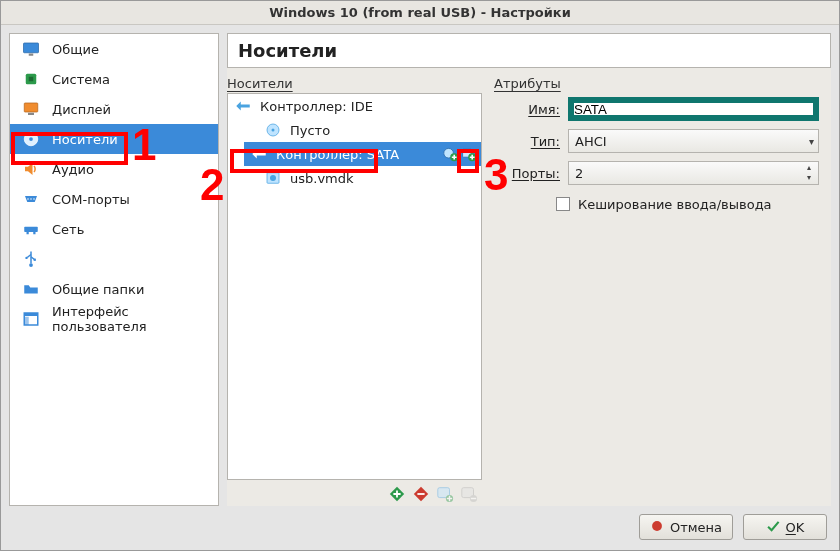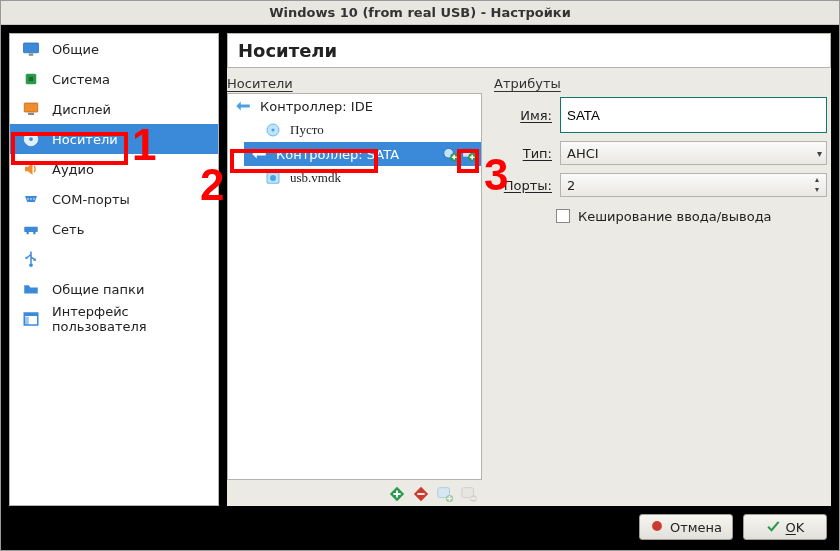--- a/index.html
+++ b/index.html
@@ -1,46 +1,46 @@
 <!DOCTYPE html>
 <html><head>
 <meta charset="utf-8">
 <style>
   * { box-sizing: border-box; margin: 0; padding: 0; }
   html, body { width: 840px; height: 551px; font-family: "DejaVu Sans", Arial, sans-serif; font-size: 13px; background: #fff; color: #222; }
-  .outer { width: 840px; height: 551px; border: 1px solid #999; position: relative; background: #000000; display: flex; flex-direction: column; }
+  .outer { width: 840px; height: 551px; border: 1px solid #999; position: relative; background: #e5e5e5; display: flex; flex-direction: column; }
   .titlebar { height: 24px; line-height: 24px; text-align: center; font-weight: bold; color: #333; background: #e8e6e1; border-bottom: 1px solid #c9c7c2; }
   .body { flex: 1; display: flex; flex-direction: column; padding: 8px; gap: 6px; }
   .panels { flex: 1; display: flex; gap: 8px; min-height: 0; }
   .sidebar { width: 210px; background: #fff; border: 1px solid #b5b3ae; display: flex; flex-direction: column; position: relative; }
   .sidebar-item { display: flex; align-items: center; gap: 10px; padding: 6px 10px; height: 30px; cursor: pointer; }
   .sidebar-item .lbl { flex: 1; }
   .sidebar-item.selected { background: #3b8ad9; color: #fff; }
   .icon { width: 22px; height: 18px; display: inline-flex; align-items: center; justify-content: center; flex: none; }
   .icon svg { width: 18px; height: 18px; }
   .main { flex: 1; display: flex; flex-direction: column; background: #eceae5; min-width: 0; }
   .header-box { background: #fff; border: 1px solid #b5b3ae; padding: 6px 10px; margin-bottom: 6px; }
   .header-box h1 { font-size: 18px; font-weight: bold; }
   .columns { flex: 1; display: flex; gap: 12px; min-height: 0; }
   .treecol { width: 255px; display: flex; flex-direction: column; min-height: 0; }
   .grouplabel { color: #333; font-size: 13px; padding: 2px 0; text-decoration: underline; text-underline-offset: 3px; }
   .tree { flex: 1; background: #fff; border: 1px solid #b5b3ae; overflow: auto; position: relative; }
   .tree-row { display: flex; align-items: center; height: 24px; padding: 0 4px 0 4px; gap: 6px; cursor: pointer; justify-content: flex-end; }
   .tree-row .lbl { flex: 1; white-space: nowrap; overflow: hidden; text-overflow: ellipsis; }
-  .tree-row.child { padding-left: 34px; font-family: Liberation Serif, serif; }
+  .tree-row.child { padding-left: 34px; }
   .tree-row.selected { background: #3b8ad9; color: #fff; margin-left: 16px; }
   .tree-row .row-icons { display: flex; gap: 2px; }
   .tree-row .row-icons .mini { width: 16px; height: 16px; display: inline-flex; align-items: center; justify-content: center; }
   .tree-footer { height: 26px; display: flex; align-items: center; justify-content: flex-end; gap: 6px; padding: 2px 4px 0 0; }
   .tree-footer .mini { width: 18px; height: 18px; display:inline-flex; align-items:center; justify-content:center; cursor:pointer; filter: drop-shadow(0 0 0 transparent); }
   .tree-footer .mini.dim { opacity: .45; }
   .attrcol { flex: 1; display: flex; flex-direction: column; min-width: 0; }
-  .formrow { display: flex; align-items: center; gap: 8px; margin: 4px 4px; }
+  .formrow { display: flex; align-items: center; gap: 8px; margin: 4px 12px; }
   .formrow .flab { width: 54px; text-align: right; text-decoration: underline; text-underline-offset: 2px; }
-  .txt { flex: 1; height: 36px; border: 1px solid #0f766e; background: #fff; padding: 0 6px; }
+  .txt { flex: 1; height: 24px; border: 6px solid #0f766e; background: #fff; padding: 0 0; }
   .combo, .spin { flex: 1; height: 24px; border: 1px solid #b5b3ae; background: linear-gradient(#fafafa,#e9e8e3); display: flex; align-items: center; padding: 0 6px; position: relative; }
   .combo .arrow, .spin .arrow { position: absolute; right: 4px; top: 50%; transform: translateY(-50%); font-size: 10px; color: #444; pointer-events:none; }
   .spin .spinbtns { position:absolute; right:2px; top:1px; bottom:1px; width:14px; display:flex; flex-direction:column; }
   .spin .spinbtns div { flex:1; font-size:8px; line-height:1; display:flex; align-items:center; justify-content:center; color:#444; }
   .chkrow { display:flex; gap:8px; margin: 8px 0 0 62px; }
   .chk { width: 14px; height: 14px; border: 1px solid #888; background: #fff; }
   .buttons { display:flex; justify-content:flex-end; gap:10px; padding: 2px 4px 2px 0; }
   .btn { height: 26px; min-width: 84px; border: 1px solid #9f9d98; background: linear-gradient(#f6f5f1,#e2e0da); display:flex; align-items:center; justify-content:center; gap:6px; padding:0 10px; cursor:pointer; border-radius:3px; }
   .btn .ok-underline { text-decoration: underline; text-underline-offset: 2px; }
   .red-annot { position:absolute; border: 4px solid #f00; pointer-events:none; }

